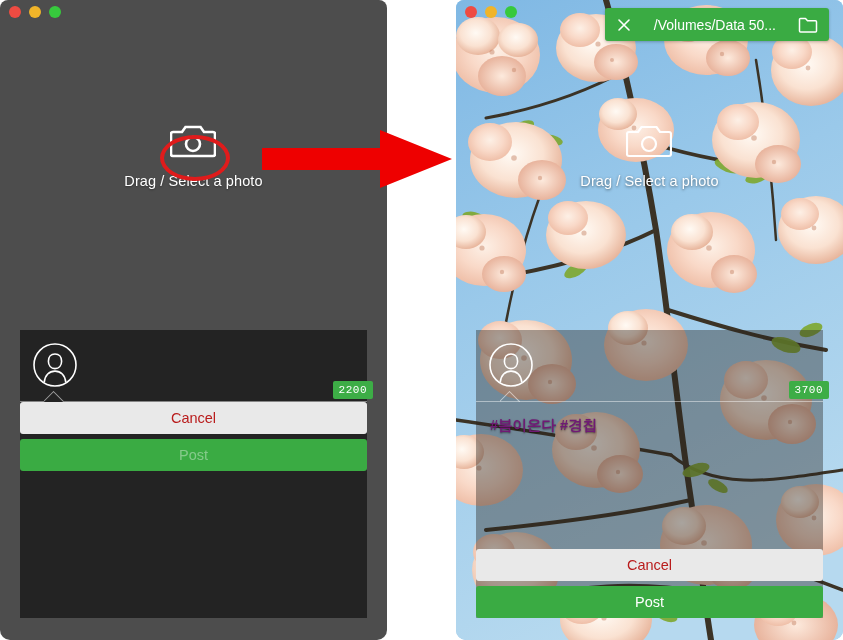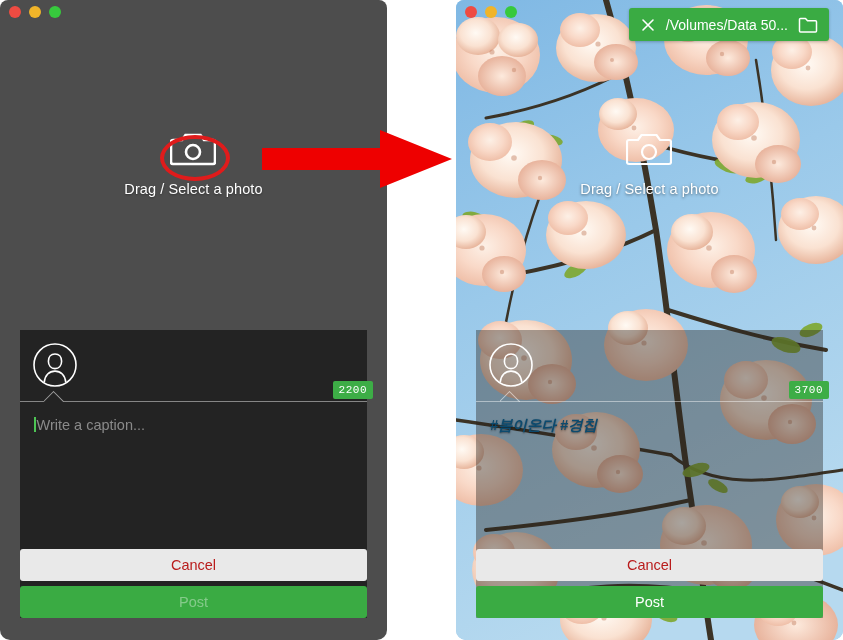--- a/index.html
+++ b/index.html
@@ -62,21 +62,21 @@
     inset: 0;
     overflow: hidden;
   }
   .photo-backdrop svg { width: 100%; height: 100%; display: block; }
 
   
   .dropzone {
     position: absolute;
     left: 0;
     right: 0;
-    top: 8px;
+    top: 0;
     height: 330px;
     display: flex;
     flex-direction: column;
     align-items: center;
     justify-content: center;
     z-index: 10;
   }
   .dropzone-inner {
     display: flex;
     flex-direction: column;
@@ -189,24 +189,23 @@
   .caption-text {
     font-size: 14.5px;
     line-height: 1.35;
     white-space: pre-wrap;
     word-break: break-word;
   }
   #window-before .caption-text {
     color: #8a8a8a;
   }
   #window-after .caption-text {
-    color: #0c4a6e;
+    color: #701a75;
     font-weight: bold;
     text-shadow: 0 1px 2px rgba(0,0,0,.5);
-    font-style: italic;
   }
   .text-caret {
     display: inline-block;
     width: 1.5px;
     height: 15px;
     background: #4dc454;
     vertical-align: -2px;
     margin-right: 1px;
   }
 
@@ -241,21 +240,21 @@
   
   .path-badge {
     position: absolute;
     right: 14px;
     top: 8px;
     height: 33px;
     background: #3aab43;
     border-radius: 3px;
     display: flex;
     align-items: center;
-    gap: 10px;
+    gap: 22px;
     padding: 0 11px 0 11px;
     z-index: 50;
     box-shadow: 0 1px 3px rgba(0,0,0,.25);
   }
   .path-badge-close {
     width: 16px;
     height: 16px;
     flex: 0 0 16px;
     cursor: pointer;
   }
@@ -314,23 +313,20 @@
         <svg viewBox="0 0 46 46" width="46" height="46" fill="none" stroke="#ffffff" stroke-width="1.6">
           <circle cx="23" cy="23" r="21"></circle>
           <path d="M23 12 c4.2 0 6.6 3.2 6.6 7.2 c0 4.2 -2.6 7.4 -6.6 7.4 c-4 0 -6.6 -3.2 -6.6 -7.4 c0 -4 2.4 -7.2 6.6 -7.2 z"></path>
           <path d="M12.2 40.5 c0.6 -7.4 5.2 -11.4 10.8 -11.4 c5.6 0 10.2 4 10.8 11.4"></path>
         </svg>
       </span>
       <span class="head-notch"></span>
       <span class="char-counter">2200</span>
     </div>
 
-    <div class="caption-area">
-      <div class="caption-text"><span class="text-caret"></span><span>Write a caption...</span></div>
-    </div>
 
     <div class="compose-actions">
       <button class="btn btn-cancel">Cancel</button>
       <button class="btn btn-post">Post</button>
     </div>
 
   </div>
 </div>
 
 <div class="window" id="window-after">

